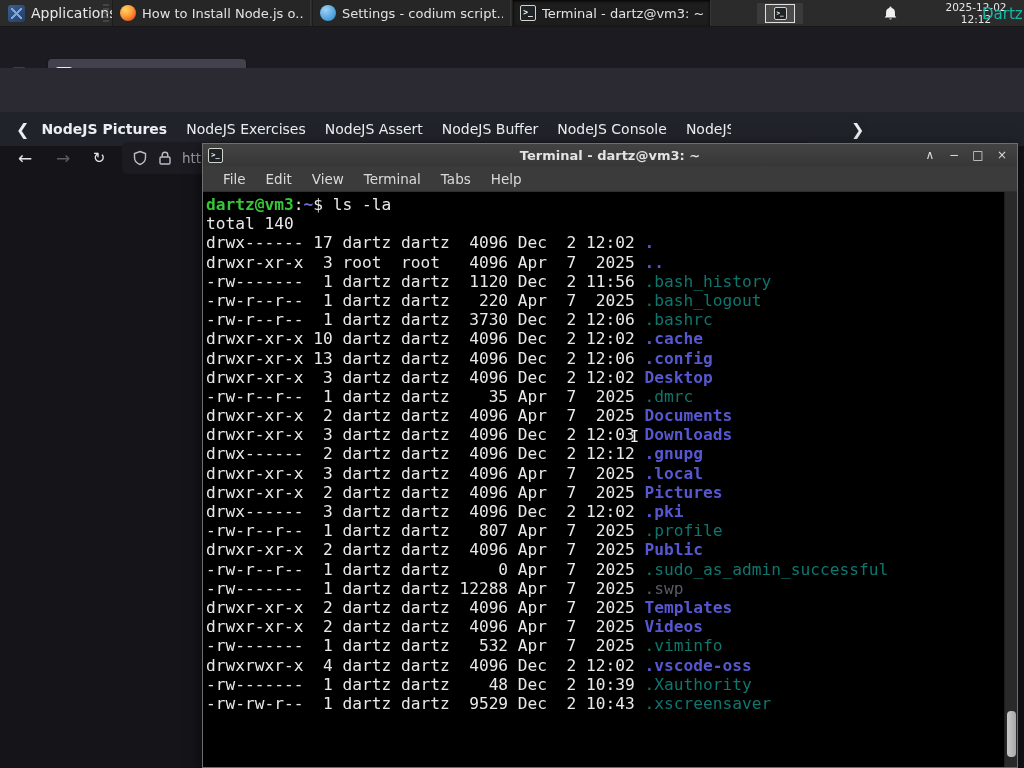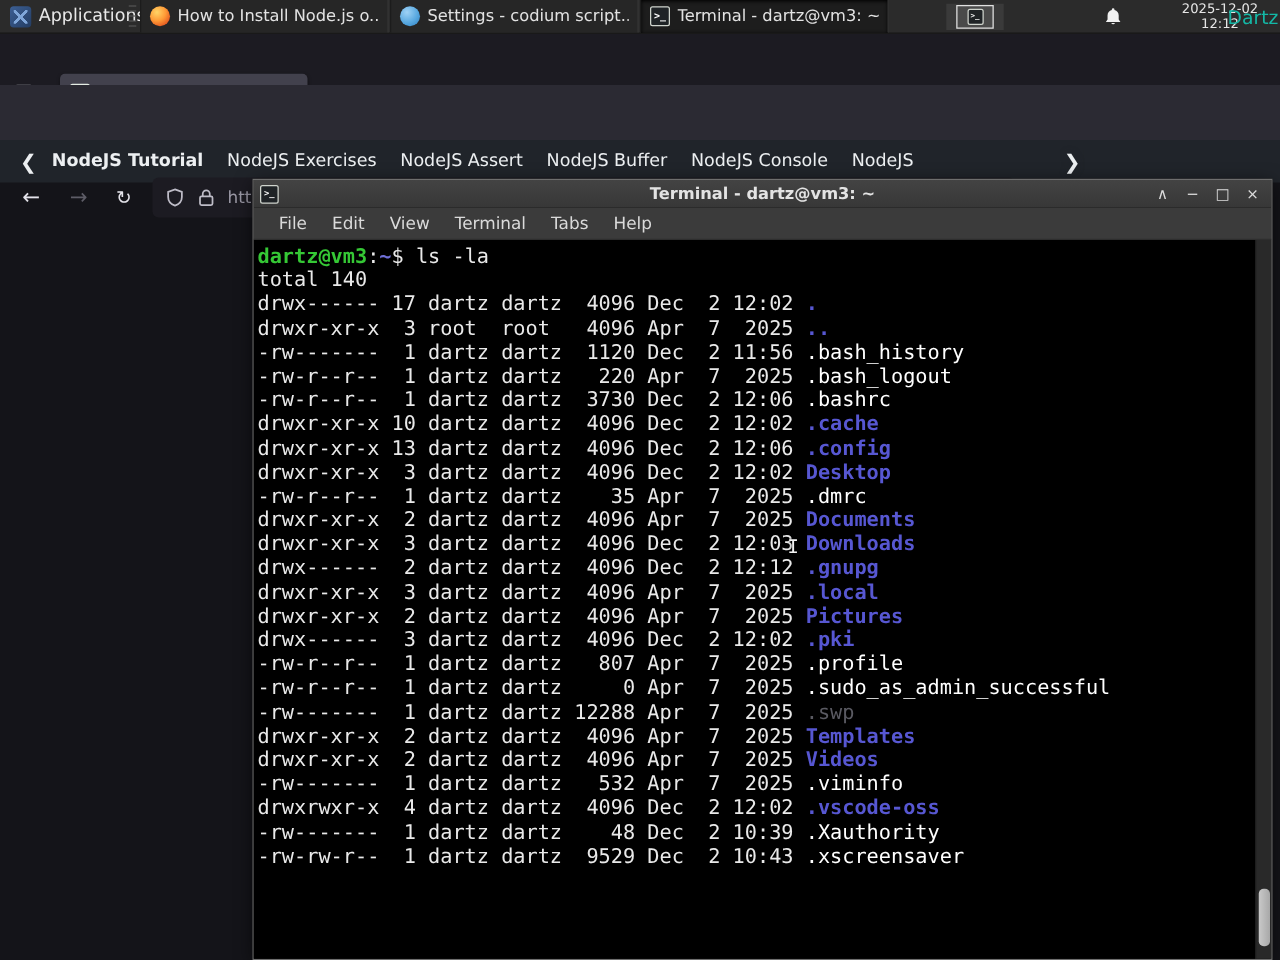--- a/index.html
+++ b/index.html
@@ -105,21 +105,21 @@
   #term-menubar { left:0; top:22px; width:100%; height:26px; background:#3b3b3b;
     display:flex; align-items:center; padding-left:10px; border-bottom:1px solid #2e2e2e; }
   #term-menubar span { padding:0 10px; font-size:13.5px; color:#dadada; }
   #term-body { left:0; top:48px; width:801px; height:575px; overflow:hidden;
     padding:3px 0 0 3px; background:#000;
     font:16.2px/19.2px "DejaVu Sans Mono","Liberation Mono",monospace; color:#e9e9e9; }
   .tline { white-space:pre; height:19.2px; }
   .p-user { color:#35c835; font-weight:bold; }
   .p-dir  { color:#7070d8; font-weight:bold; }
   .fn-dir { color:#5757d2; font-weight:bold; }
-  .fn-file { color:#ffffff; }
+  .fn-file { color:#0f766e; }
   .fn-dim { color:#5a5a62; }
   #term-scroll { right:0; top:48px; width:13px; height:575px; background:#292929;
     border-left:1px solid #1d1d1d; }
   #term-thumb { position:absolute; left:2px; top:519px; width:9px; height:46px;
     background:linear-gradient(90deg,#c9c9c9,#a8a8a8); border-radius:4px; }
 
   
   #cursor-ibeam { left:630px; top:428px; width:12px; height:18px; z-index:99;
     color:#f2f2f2; font:15px "DejaVu Sans Mono",monospace; text-shadow:0 0 2px #000; }
 </style>
@@ -215,21 +215,21 @@
     </svg>
     <svg id="ext-btn" class="abs tbicon" viewBox="0 0 20 20">
       <path d="M5 6h3.2a1.8 1.8 0 1 1 3.6 0H15v3.2a1.8 1.8 0 1 0 0 3.6V16H5z" fill="none" stroke="#d0ced9" stroke-width="1.5"></path>
     </svg>
     <div id="menu-btn" class="abs tbicon">≡</div>
   </div>
 
   <div id="sitenav" class="abs">
     <span id="nav-back-ch">❮</span>
     <div id="sitenav-items">
-        <span class="first">NodeJS Tutorial</span>
+        <span class="first">NodeJS Pictures</span>
         <span>NodeJS Exercises</span>
         <span>NodeJS Assert</span>
         <span>NodeJS Buffer</span>
         <span>NodeJS Console</span>
         <span>NodeJS Crypto</span>
       </div>
     <span id="nav-fwd-ch">❯</span>
     <svg id="nav-search" viewBox="0 0 16 16">
       <circle cx="7" cy="7" r="5" fill="none" stroke="#2f9e46" stroke-width="2"></circle>
       <line x1="10.8" y1="10.8" x2="14.5" y2="14.5" stroke="#2f9e46" stroke-width="2"></line>
@@ -270,20 +270,21 @@
           <div class="tline"><span>drwxr-xr-x 13 dartz dartz  4096 Dec  2 12:06 </span><span class="fn-dir">.config</span></div>
           <div class="tline"><span>drwxr-xr-x  3 dartz dartz  4096 Dec  2 12:02 </span><span class="fn-dir">Desktop</span></div>
           <div class="tline"><span>-rw-r--r--  1 dartz dartz    35 Apr  7  2025 </span><span class="fn-file">.dmrc</span></div>
           <div class="tline"><span>drwxr-xr-x  2 dartz dartz  4096 Apr  7  2025 </span><span class="fn-dir">Documents</span></div>
           <div class="tline"><span>drwxr-xr-x  3 dartz dartz  4096 Dec  2 12:03 </span><span class="fn-dir">Downloads</span></div>
           <div class="tline"><span>drwx------  2 dartz dartz  4096 Dec  2 12:12 </span><span class="fn-dir">.gnupg</span></div>
           <div class="tline"><span>drwxr-xr-x  3 dartz dartz  4096 Apr  7  2025 </span><span class="fn-dir">.local</span></div>
           <div class="tline"><span>drwxr-xr-x  2 dartz dartz  4096 Apr  7  2025 </span><span class="fn-dir">Pictures</span></div>
           <div class="tline"><span>drwx------  3 dartz dartz  4096 Dec  2 12:02 </span><span class="fn-dir">.pki</span></div>
           <div class="tline"><span>-rw-r--r--  1 dartz dartz   807 Apr  7  2025 </span><span class="fn-file">.profile</span></div>
+          <div class="tline"><span>drwxr-xr-x  2 dartz dartz  4096 Apr  7  2025 </span><span class="fn-dir">Public</span></div>
           <div class="tline"><span>-rw-r--r--  1 dartz dartz     0 Apr  7  2025 </span><span class="fn-file">.sudo_as_admin_successful</span></div>
           <div class="tline"><span>-rw-------  1 dartz dartz 12288 Apr  7  2025 </span><span class="fn-dim">.swp</span></div>
           <div class="tline"><span>drwxr-xr-x  2 dartz dartz  4096 Apr  7  2025 </span><span class="fn-dir">Templates</span></div>
           <div class="tline"><span>drwxr-xr-x  2 dartz dartz  4096 Apr  7  2025 </span><span class="fn-dir">Videos</span></div>
           <div class="tline"><span>-rw-------  1 dartz dartz   532 Apr  7  2025 </span><span class="fn-file">.viminfo</span></div>
           <div class="tline"><span>drwxrwxr-x  4 dartz dartz  4096 Dec  2 12:02 </span><span class="fn-dir">.vscode-oss</span></div>
           <div class="tline"><span>-rw-------  1 dartz dartz    48 Dec  2 10:39 </span><span class="fn-file">.Xauthority</span></div>
           <div class="tline"><span>-rw-rw-r--  1 dartz dartz  9529 Dec  2 10:43 </span><span class="fn-file">.xscreensaver</span></div>
         </div>
     </div>

